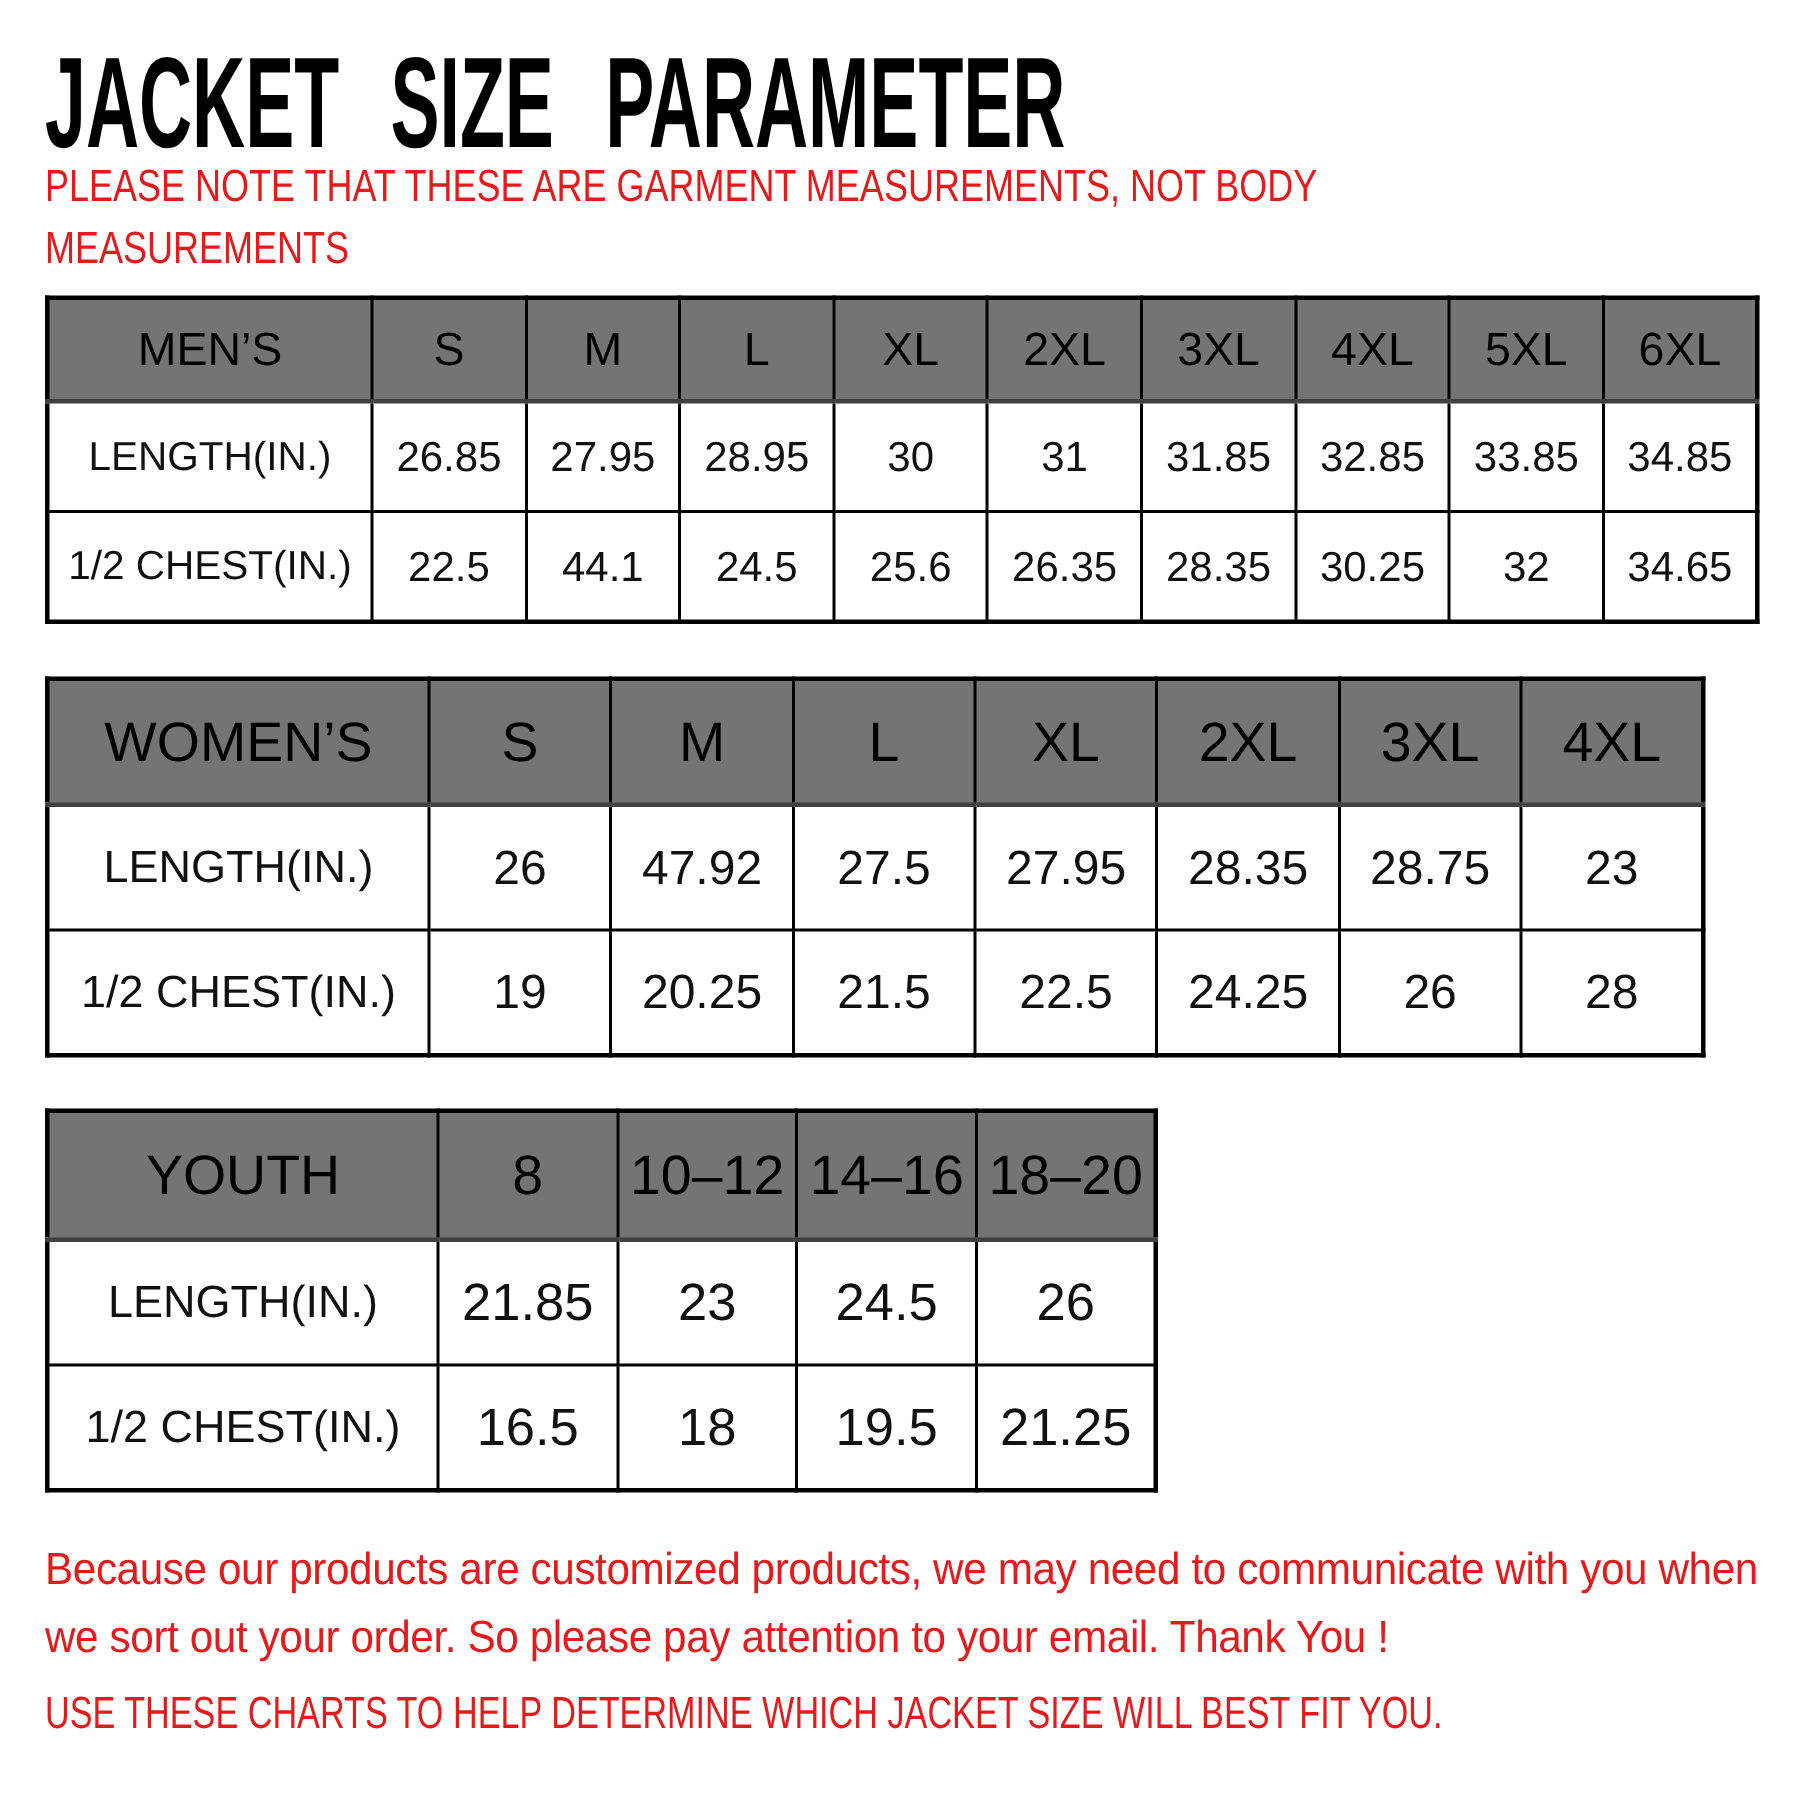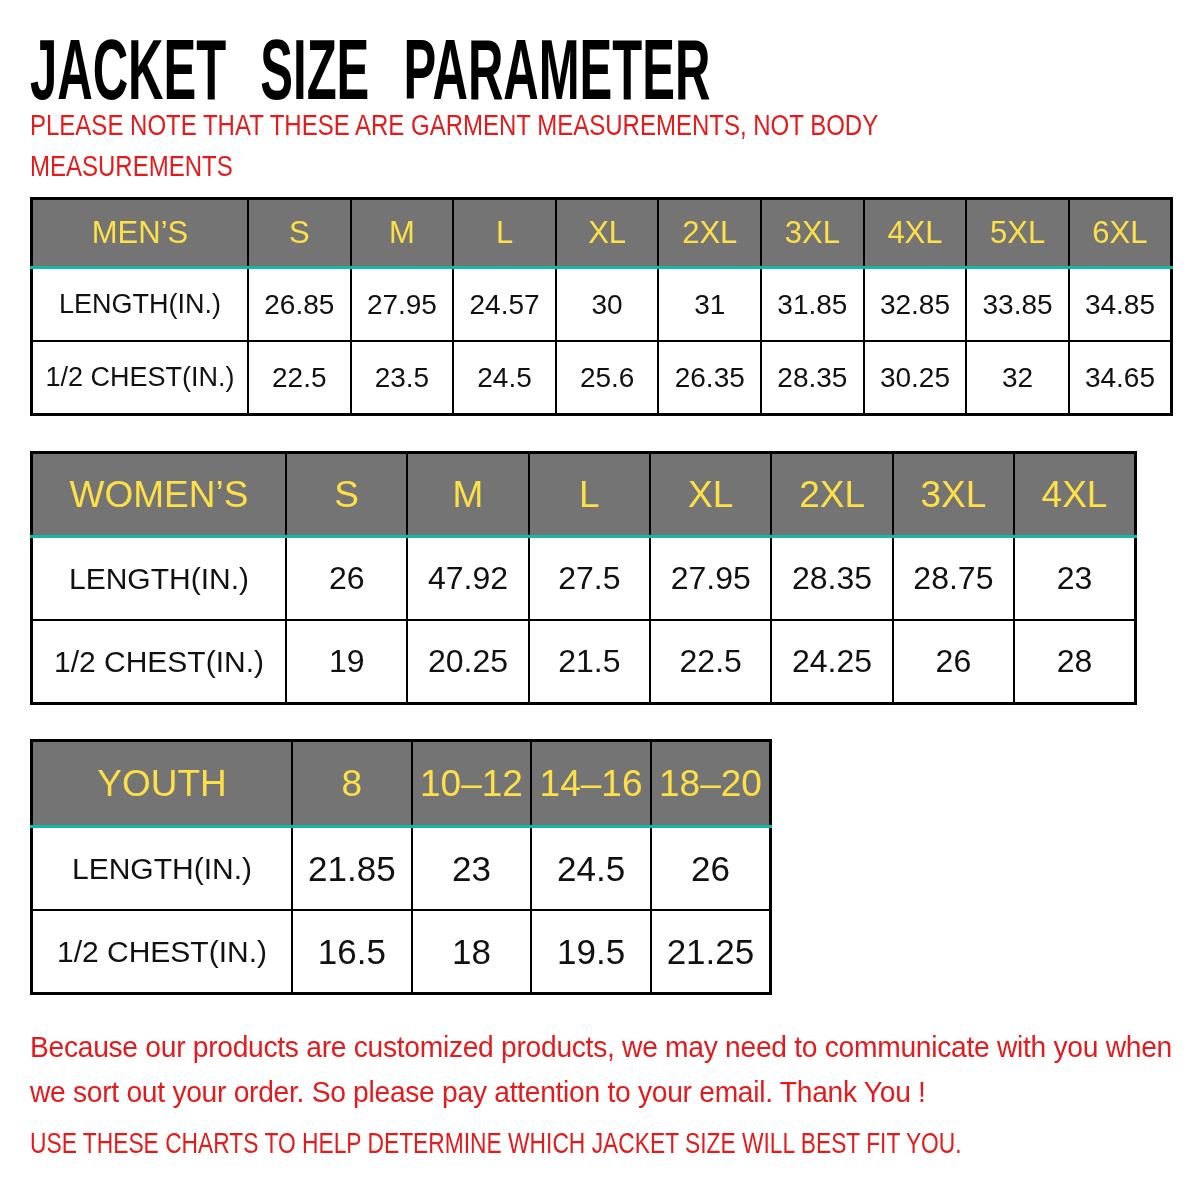--- a/index.html
+++ b/index.html
@@ -29,21 +29,21 @@
   
   .size-table{
     position:absolute;border-collapse:collapse;table-layout:fixed;
     background:#fff;border:3px solid #000;
   }
   .size-table th,.size-table td{
     border:2px solid #000;text-align:center;vertical-align:middle;
     padding:0;font-weight:normal;color:#111;
   }
   .size-table thead th{
-    background:#747474;color:#fde047;border-bottom:3px solid #14b8a6;
+    background:#747474;color:#000000;border-bottom:3px solid #404040;
   }
   .t-men{left:30px;top:197px;width:1143px;}
   .t-men thead th{height:66px;font-size:31px;}
   .t-men tbody th,.t-men tbody td{height:71px;font-size:28px;}
   .t-men tbody th{font-size:27px;}
   .t-men .col-label{width:214px;}
 
   .t-women{left:30px;top:451px;width:1107px;}
   .t-women thead th{height:81px;font-size:37px;margin-top:12px;}
   .t-women tbody th,.t-women tbody td{height:81px;font-size:32px;}
@@ -91,32 +91,32 @@
           <th>4XL</th>
           <th>5XL</th>
           <th>6XL</th>
         </tr>
       </thead>
       <tbody>
         <tr>
           <th class="col-label">LENGTH(IN.)</th>
           <td>26.85</td>
           <td>27.95</td>
-          <td>24.57</td>
+          <td>28.95</td>
           <td>30</td>
           <td>31</td>
           <td>31.85</td>
           <td>32.85</td>
           <td>33.85</td>
           <td>34.85</td>
         </tr>
         <tr>
           <th class="col-label">1/2 CHEST(IN.)</th>
           <td>22.5</td>
-          <td>23.5</td>
+          <td>44.1</td>
           <td>24.5</td>
           <td>25.6</td>
           <td>26.35</td>
           <td>28.35</td>
           <td>30.25</td>
           <td>32</td>
           <td>34.65</td>
         </tr>
       </tbody>
     </table>

